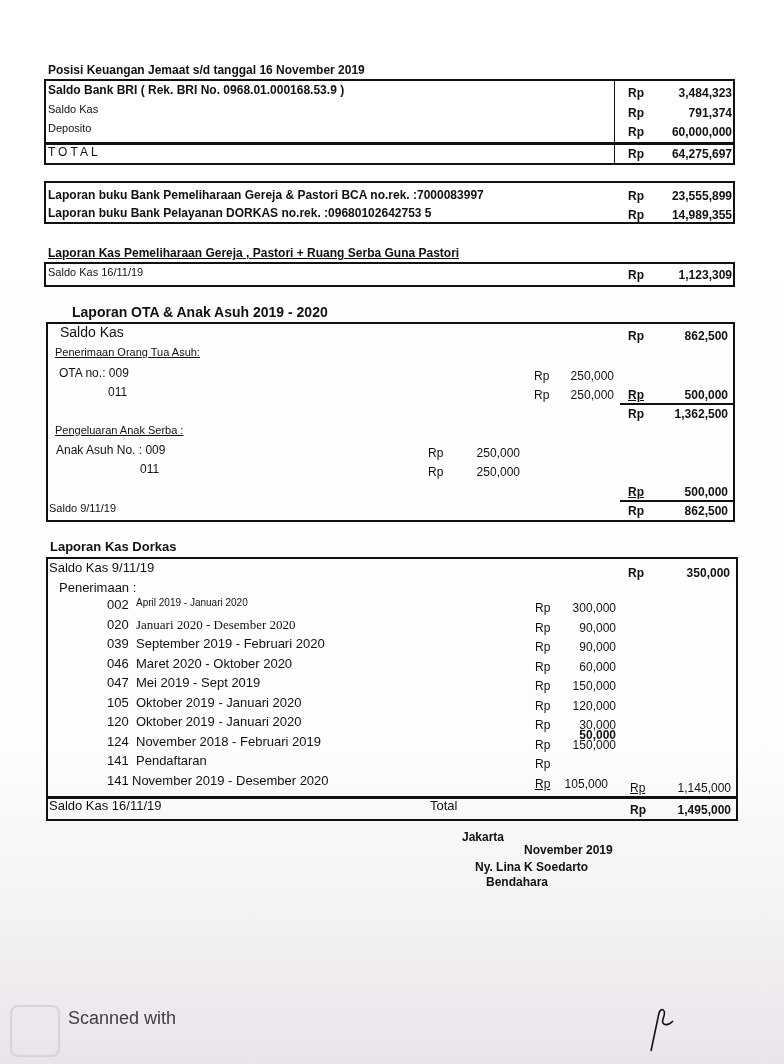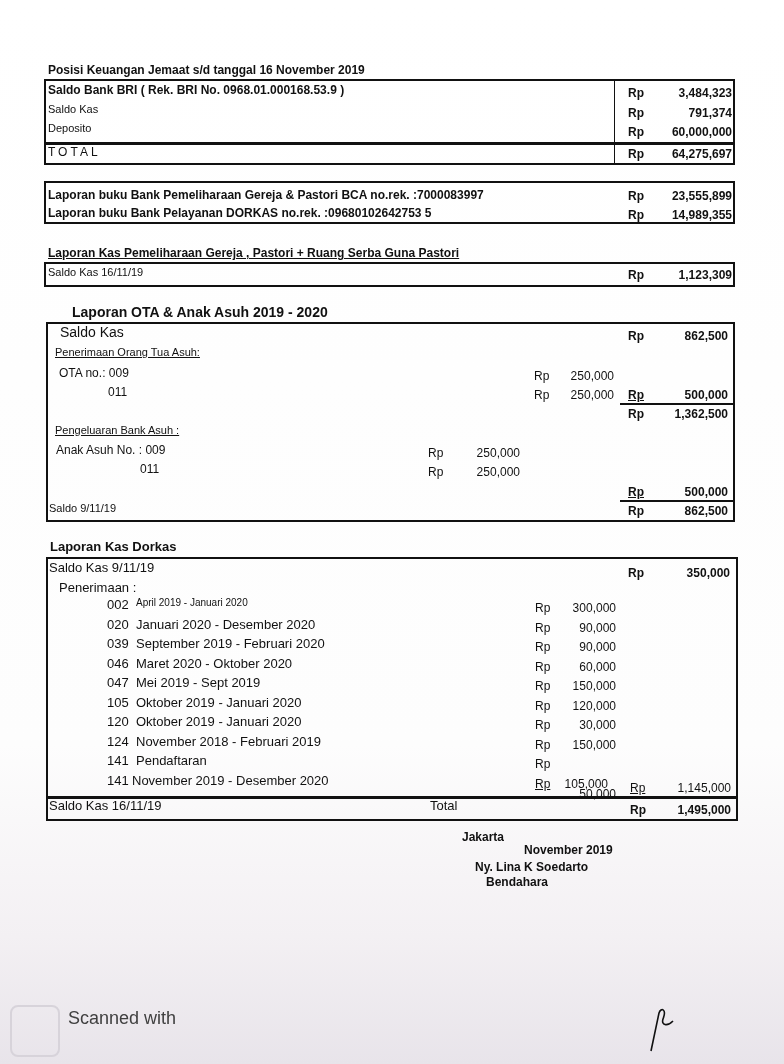--- a/index.html
+++ b/index.html
@@ -68,21 +68,21 @@
 <div class="rpn" style="left:534px;top:369px;">Rp</div>
 <div class="num" style="right:170px;top:369px;">250,000</div>
 <div class="rpn" style="left:534px;top:388px;">Rp</div>
 <div class="num" style="right:170px;top:388px;">250,000</div>
 <div class="rp u" style="left:628px;top:388px;">Rp</div>
 <div class="num b" style="right:56px;top:388px;">500,000</div>
 <div class="hline" style="left:620px;top:403px;width:114px;"></div>
 <div class="rp" style="left:628px;top:407px;">Rp</div>
 <div class="num b" style="right:56px;top:407px;">1,362,500</div>
 
-<div class="txt u" style="left:55px;top:424px;font-size:11px;">Pengeluaran Bank Asuh :</div>
+<div class="txt u" style="left:55px;top:424px;font-size:11px;">Pengeluaran Anak Serba :</div>
 <div class="txt" style="left:56px;top:443px;">Anak Asuh No. : 009</div>
 <div class="txt" style="left:140px;top:462px;">011</div>
 <div class="rpn" style="left:428px;top:446px;">Rp</div>
 <div class="num" style="right:264px;top:446px;">250,000</div>
 <div class="rpn" style="left:428px;top:465px;">Rp</div>
 <div class="num" style="right:264px;top:465px;">250,000</div>
 <div class="rp u" style="left:628px;top:485px;">Rp</div>
 <div class="num b" style="right:56px;top:485px;">500,000</div>
 <div class="hline" style="left:620px;top:500px;width:114px;"></div>
 <div class="txt" style="left:49px;top:502px;font-size:11px;">Saldo 9/11/19</div>
@@ -96,21 +96,21 @@
 <div class="rp" style="left:628px;top:566px;">Rp</div>
 <div class="num b" style="right:54px;top:566px;">350,000</div>
 <div class="txt" style="left:59px;top:580px;font-size:13px;">Penerimaan :</div>
 
 <div id="dorkas-items">
     <div class="txt" style="left:107px;top:597px;font-size:13px;">002</div>
     <div class="txt" style="left:136px;top:597px;font-size:10px;">April 2019  - Januari 2020</div>
     <div class="rpn" style="left:535px;top:601px;">Rp</div>
     <div class="num" style="right:168px;top:601px;">300,000</div>
     <div class="txt" style="left:107px;top:617px;font-size:13px;">020</div>
-    <div class="txt" style="left:136px;top:617px;font-size:13px;">Januari 2020  - Desember 2020</div>
+    <div class="txt" style="left:136px;top:617px;font-size:13px;font-family:Liberation Serif, serif;">Januari 2020  - Desember 2020</div>
     <div class="rpn" style="left:535px;top:621px;">Rp</div>
     <div class="num" style="right:168px;top:621px;">90,000</div>
     <div class="txt" style="left:107px;top:636px;font-size:13px;">039</div>
     <div class="txt" style="left:136px;top:636px;font-size:13px;">September 2019  - Februari 2020</div>
     <div class="rpn" style="left:535px;top:640px;">Rp</div>
     <div class="num" style="right:168px;top:640px;">90,000</div>
     <div class="txt" style="left:107px;top:656px;font-size:13px;">046</div>
     <div class="txt" style="left:136px;top:656px;font-size:13px;">Maret 2020  - Oktober 2020</div>
     <div class="rpn" style="left:535px;top:660px;">Rp</div>
     <div class="num" style="right:168px;top:660px;">60,000</div>
@@ -126,21 +126,21 @@
     <div class="txt" style="left:136px;top:714px;font-size:13px;">Oktober 2019  - Januari 2020</div>
     <div class="rpn" style="left:535px;top:718px;">Rp</div>
     <div class="num" style="right:168px;top:718px;">30,000</div>
     <div class="txt" style="left:107px;top:734px;font-size:13px;">124</div>
     <div class="txt" style="left:136px;top:734px;font-size:13px;">November 2018  - Februari 2019</div>
     <div class="rpn" style="left:535px;top:738px;">Rp</div>
     <div class="num" style="right:168px;top:738px;">150,000</div>
     <div class="txt" style="left:107px;top:753px;font-size:13px;">141</div>
     <div class="txt" style="left:136px;top:753px;font-size:13px;">Pendaftaran</div>
     <div class="rpn" style="left:535px;top:757px;">Rp</div>
-    <div class="num" style="right:168px;top:787px;">50,000</div>
+    <div class="num" style="right:168px;top:728px;font-weight:bold;">50,000</div>
     <div class="txt" style="left:107px;top:773px;font-size:13px;">141</div>
     <div class="txt" style="left:132px;top:773px;font-size:13px;">November 2019  - Desember 2020</div>
     <div class="rpn u" style="left:535px;top:777px;">Rp</div>
     <div class="num" style="right:176px;top:777px;">105,000</div>
   </div>
 
 <div class="rpn u" style="left:630px;top:781px;">Rp</div>
 <div class="num" style="right:53px;top:781px;">1,145,000</div>
 <div class="txt" style="left:49px;top:798px;font-size:13px;">Saldo Kas 16/11/19</div>
 <div class="txt" style="left:430px;top:798px;font-size:13px;">Total</div>

